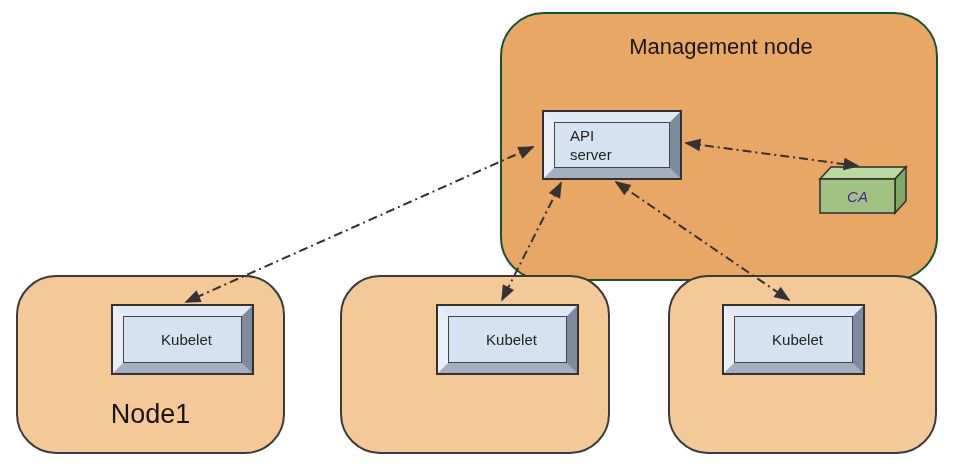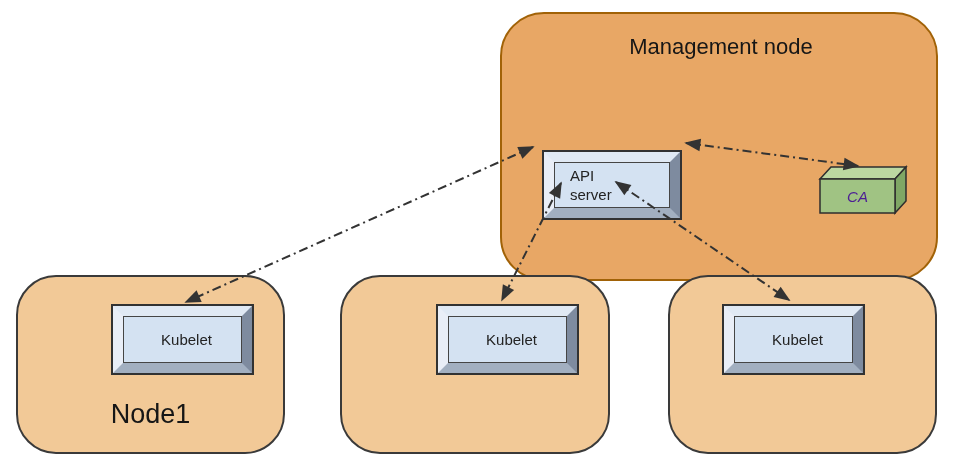--- a/index.html
+++ b/index.html
@@ -4,21 +4,21 @@
 <style>
   html,body { margin:0; padding:0; background:#ffffff; }
   .canvas {
     position:relative; width:958px; height:468px; background:#ffffff;
     font-family:"Liberation Sans", sans-serif; color:#1f1f1f; overflow:hidden;
   }
 
   
   .mgmt {
     position:absolute; left:500px; top:12px; width:438px; height:269px;
-    background:#e8a765; border:2px solid #a16207; border-radius:44px;
+    background:#e8a765; border:2px solid #14532d; border-radius:44px;
     box-sizing:border-box;
   }
   .mgmt-title {
     position:absolute; left:89px; top:18px; width:260px;
     font-size:22px; line-height:29px; text-align:center; color:#161616;
   }
   .node {
     position:absolute; top:275px; width:269px; height:179px;
     background:#f2c997; border:2px solid #3a3a3a; border-radius:40px;
     box-sizing:border-box;
@@ -40,21 +40,21 @@
     position:absolute; left:0; top:0; right:0; bottom:0; box-sizing:border-box;
     border:10px solid;
     border-color:#e0e9f4 #7e8b9f #a2afc0 #e9eef7; 
   }
   .box3d .face {
     position:absolute; left:10px; top:10px; right:10px; bottom:10px;
     border:1px solid #454545; background:#d4e2f2; box-sizing:border-box;
     display:flex; align-items:center; justify-content:center;
     font-size:15px; color:#232323;padding-left:8px;
   }
-  .api-box { left:40px; top:96px; width:140px; height:70px;margin-top:40px; } 
+  .api-box { left:40px; top:96px; width:140px; height:70px; } 
   .api-box .face { justify-content:flex-start; padding-left:15px; white-space:pre-line; line-height:19px; }
   .kubelet-box { left:93px; top:27px; width:143px; height:71px; } 
   .kubelet-box.k2 { left:94px; }
   .kubelet-box.k3 { left:52px; }
 
   
   .ca-box { position:absolute; left:315px; top:150px; width:95px; height:52px; } 
   .ca-label {
     position:absolute; left:3px; top:15px; width:75px; height:34px;
     display:flex; align-items:center; justify-content:center;

